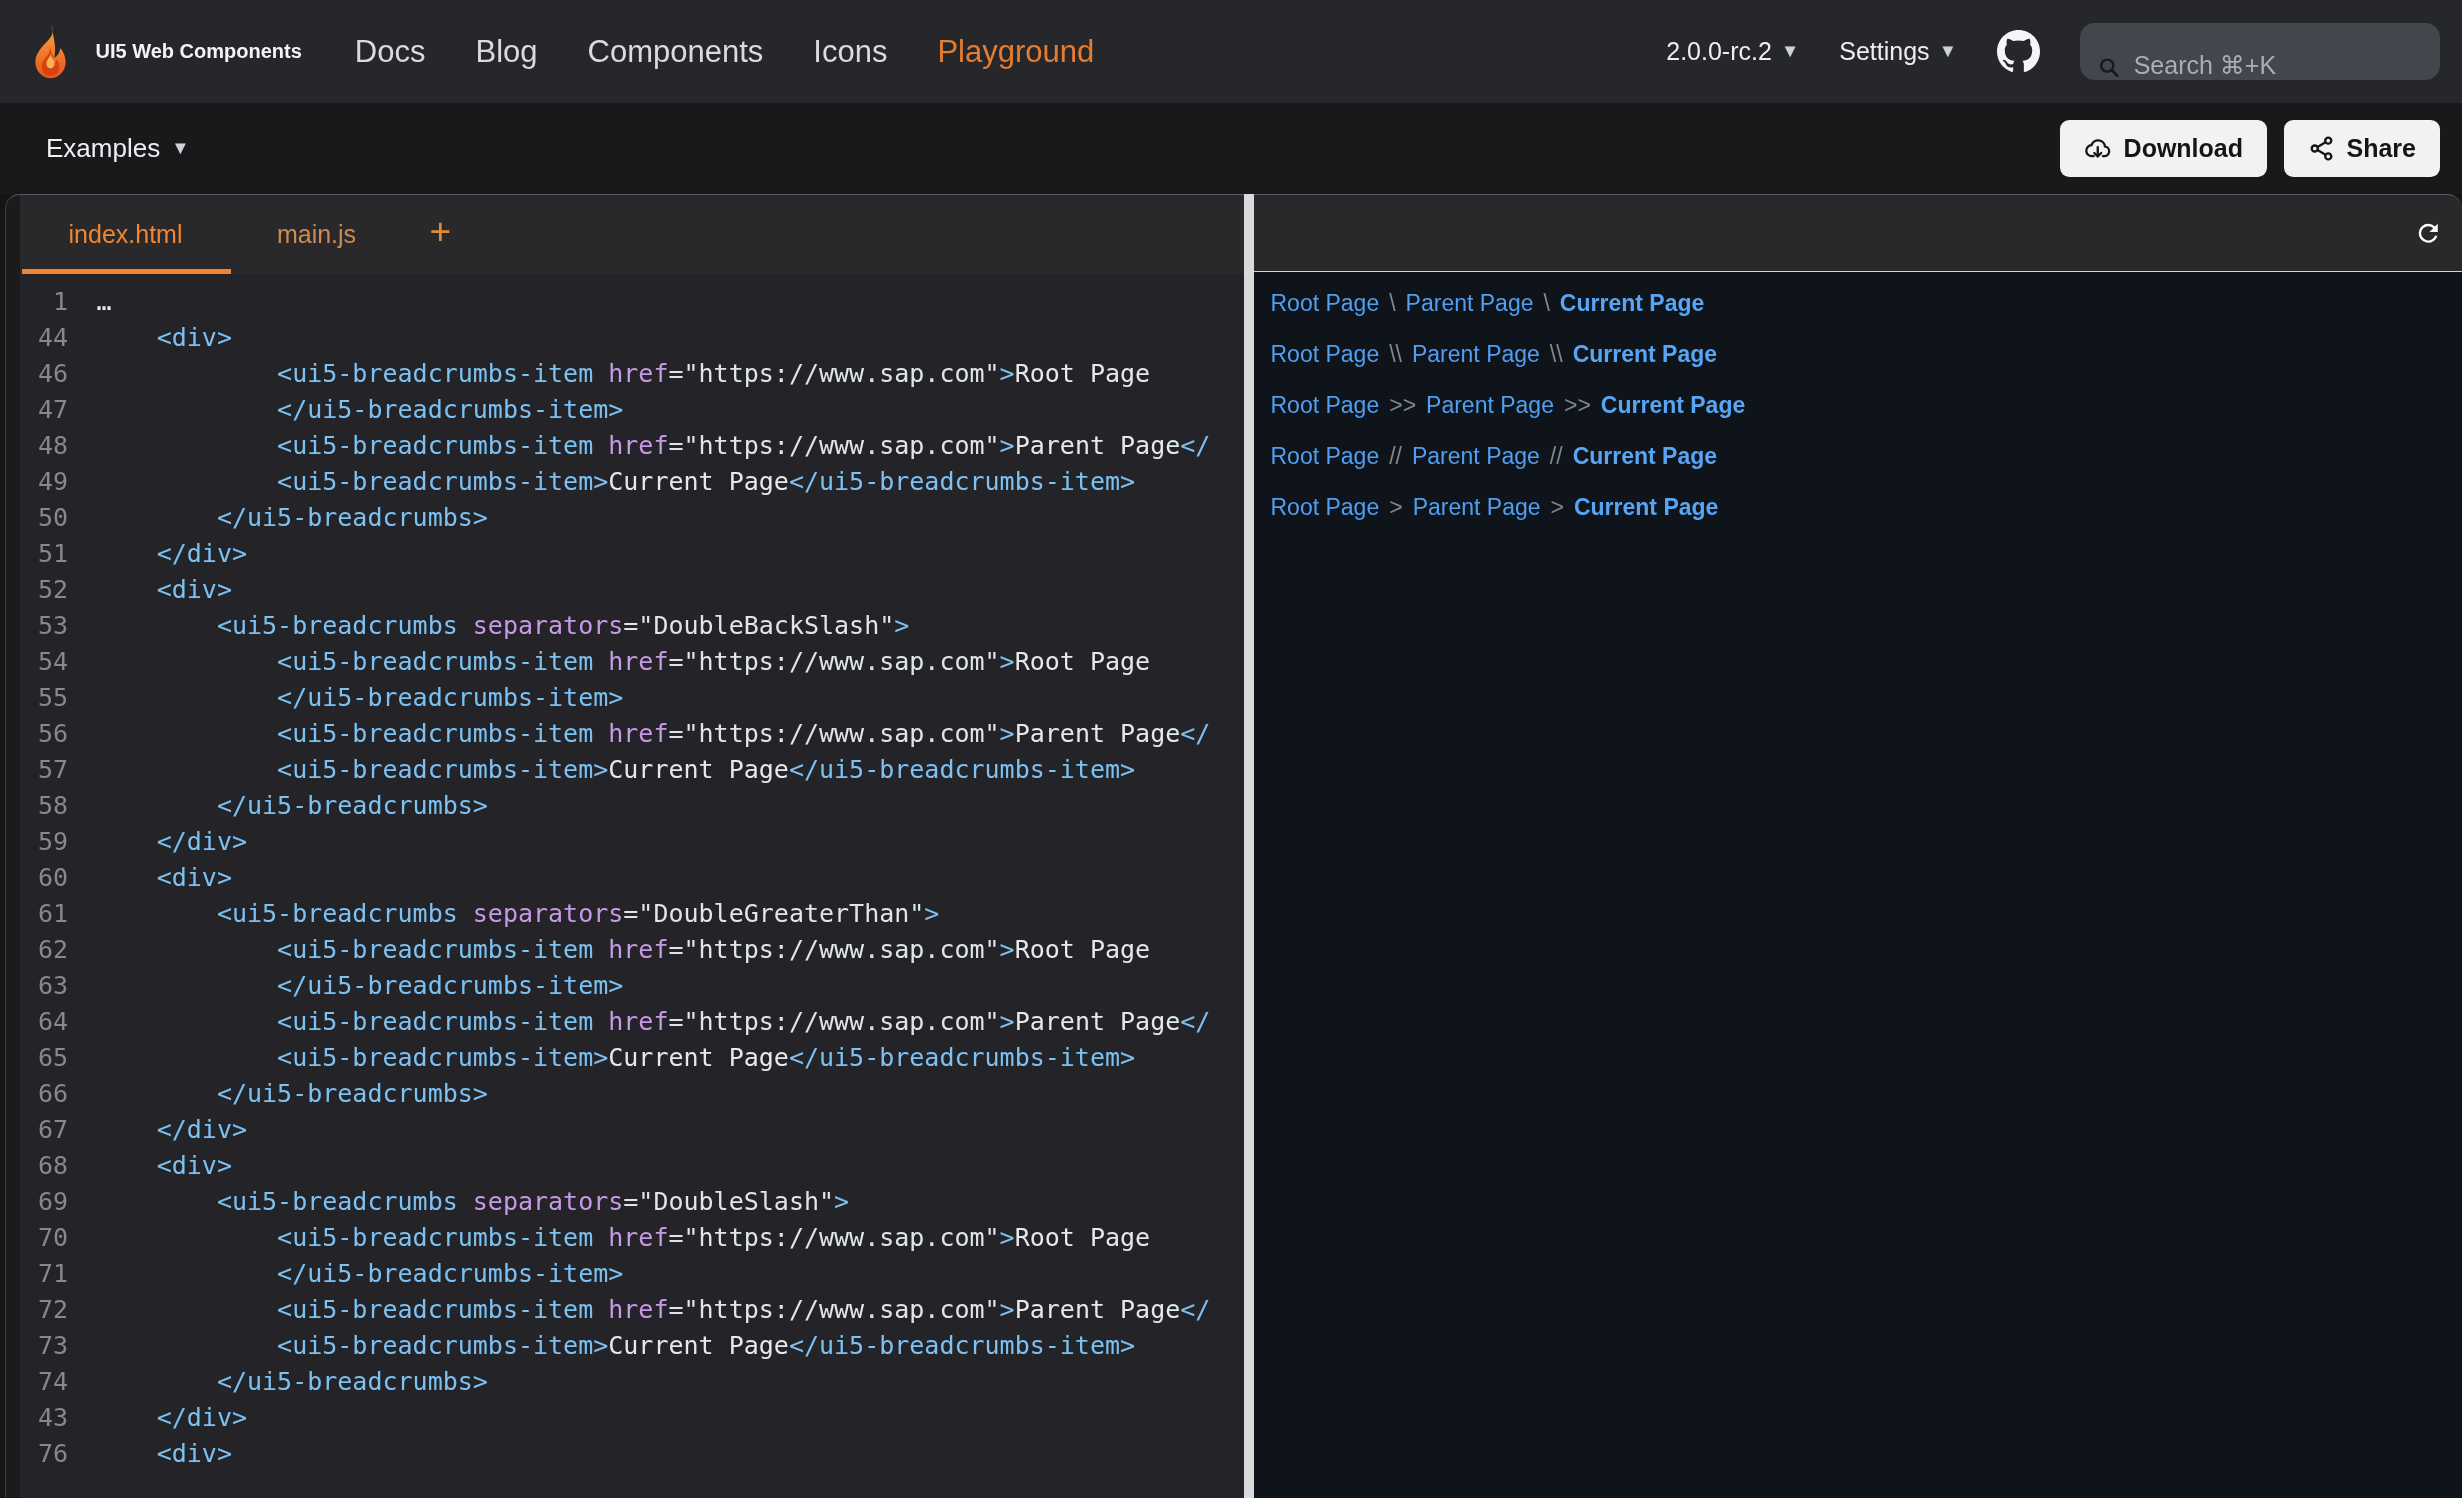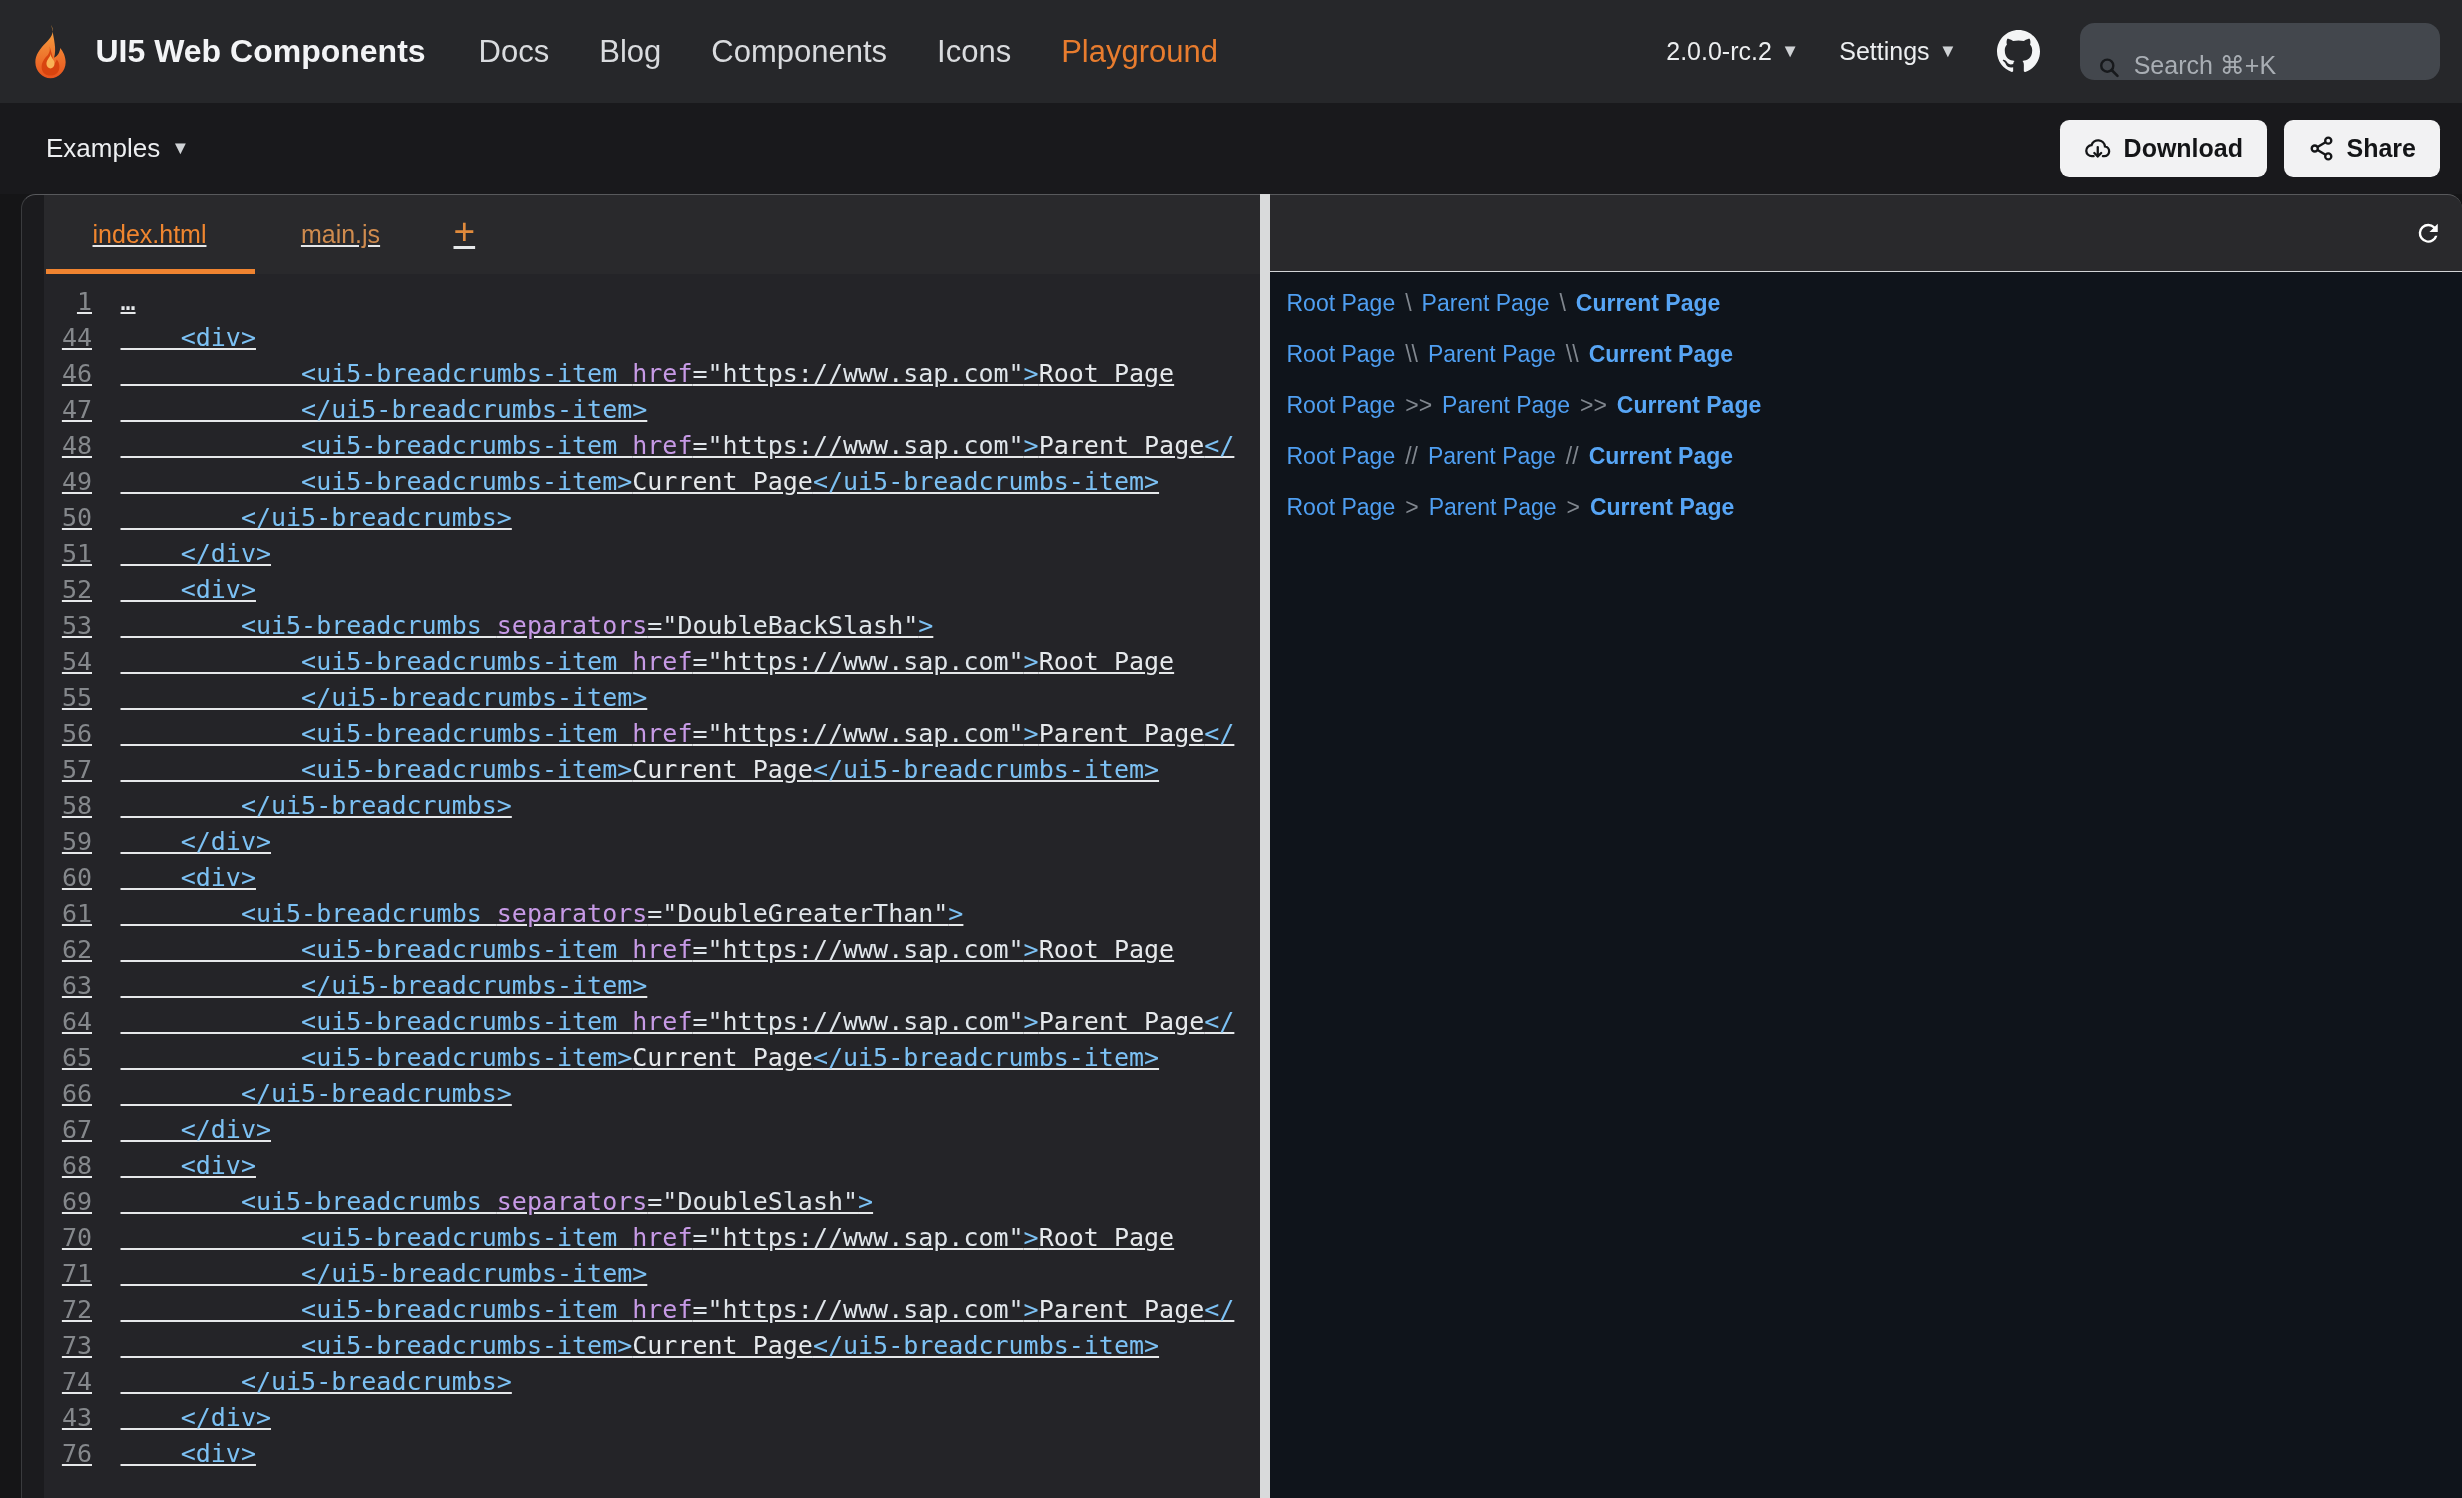--- a/index.html
+++ b/index.html
@@ -9,21 +9,21 @@
     background:#151517; font-family:"Liberation Sans", sans-serif;
     color:#e6e8ea;
   }
 
   
   .header {
     height:103px; background:#26272a; display:flex; align-items:center;
     padding:0 22px;
   }
   .logo { width:57px; height:57px; flex:none; }
-  .site-title { font-size:32px; font-weight:bold; color:#f3f4f6; margin-left:16.5px; white-space:nowrap; }
+  .site-title { font-size:20px; font-weight:bold; color:#f3f4f6; margin-left:16.5px; white-space:nowrap; }
   .main-nav { display:flex; gap:50px; margin-left:53px; font-size:31px; color:#d9dbde; }
   .main-nav .nav-item { cursor:pointer; white-space:nowrap; }
   .main-nav .nav-item.active { color:#e87c2e; }
   .header-right { margin-left:auto; display:flex; align-items:center; gap:40px; }
   .dropdown { display:flex; align-items:center; gap:9.2px; font-size:25px; color:#eceef0; cursor:pointer; white-space:nowrap; }
   .caret { font-size:18.4px; color:#cfd2d5; line-height:1; }
   .github { width:43px; height:43px; }
   .search-pill {
     width:360px; height:57px; background:#43474d; border-radius:14.7px;
     display:flex; align-items:flex-end; padding:0 18.4px; gap:13px;
@@ -44,24 +44,24 @@
   .btn {
     height:57px; background:#f2f2f3; color:#141517; border:none; border-radius:9.2px;
     display:flex; align-items:center; gap:12px; padding:0 24px;
     font-size:25px; font-weight:bold; font-family:"Liberation Sans", sans-serif; cursor:pointer;
   }
   .btn svg { flex:none; }
 
   
   .work { position:relative; display:flex; height:1305px; }
   .editor-card {
-    margin-left:21px; width:1239px; flex:none;
+    margin-left:5px; width:1239px; flex:none;
     background:#1b1b1e; border-top:1.8px solid #58595c; border-left:1.8px solid #3a3b3e;
-    border-radius:14.7px 0 0 0; padding-left:22px;
-    display:flex; flex-direction:column; overflow:hidden;text-decoration:underline;
+    border-radius:14.7px 0 0 0; padding-left:14px;
+    display:flex; flex-direction:column; overflow:hidden;
   }
   .tabs { height:79px; background:#29292c; position:relative; display:flex; align-items:center; flex:none; }
   .tab { width:211px; text-align:center; font-size:25px; cursor:pointer; }
   .tab.active { color:#f0862f; }
   .tab.inactive { width:171px; color:#cf8b4e; }
   .tab-underline { position:absolute; left:1.8px; bottom:0; width:209px; height:4.6px; background:#ef8330; }
   .add-tab { margin-left:27.5px; color:#e08a3c; font-size:37px; font-weight:normal; cursor:pointer; line-height:1; padding-bottom:5.5px; }
 
   .code { flex:1; background:#242428; padding-top:10px; overflow:hidden;
     font-family:"DejaVu Sans Mono", monospace; font-size:25px; line-height:36px; }

